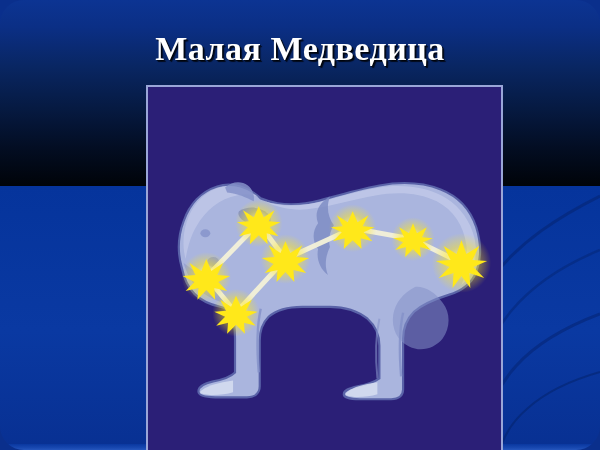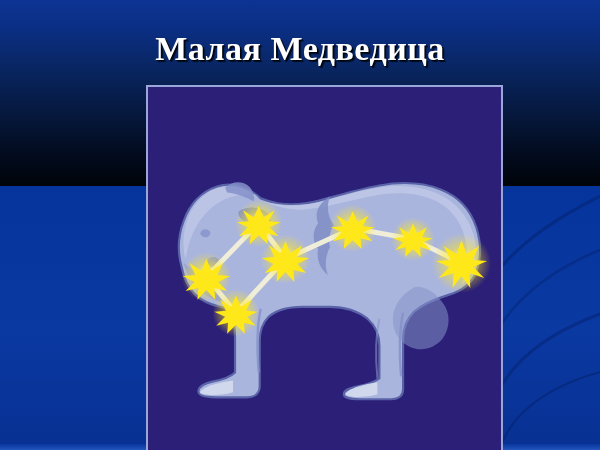--- a/index.html
+++ b/index.html
@@ -12,20 +12,21 @@
     overflow: hidden;
     font-family: "Liberation Serif", serif;
     background: #0a2f8c;
   }
 
   #slide {
     position: relative;
     width: 600px;
     height: 450px;
     overflow: hidden;
+    border-radius: 24px;
   }
 
   
   .bg-top {
     position: absolute;
     left: 0; top: 0;
     width: 600px;
     height: 186px;
     background: linear-gradient(to bottom,
         #0c3493 0%,

